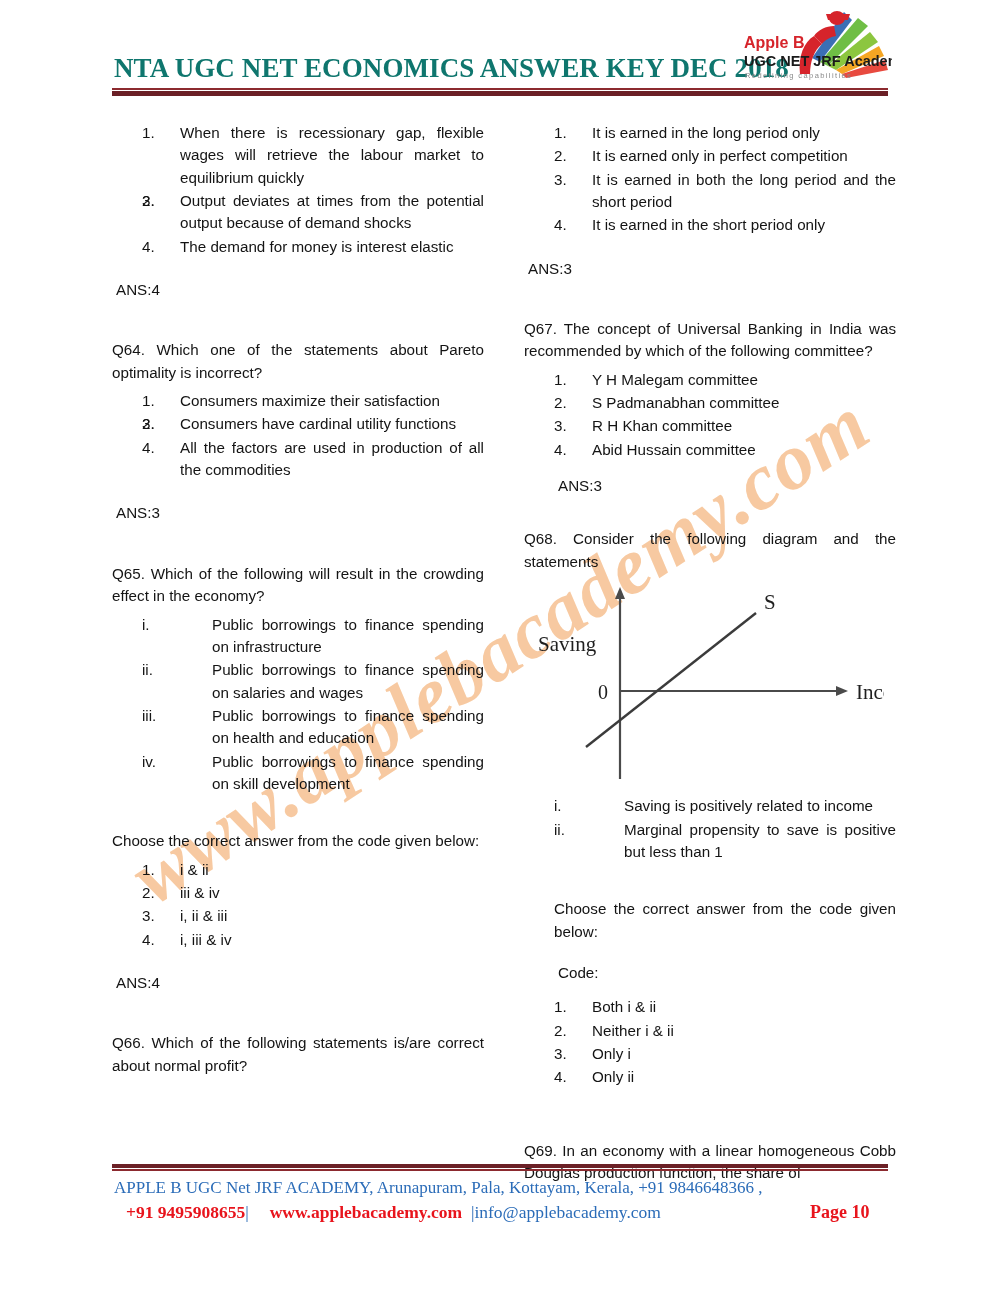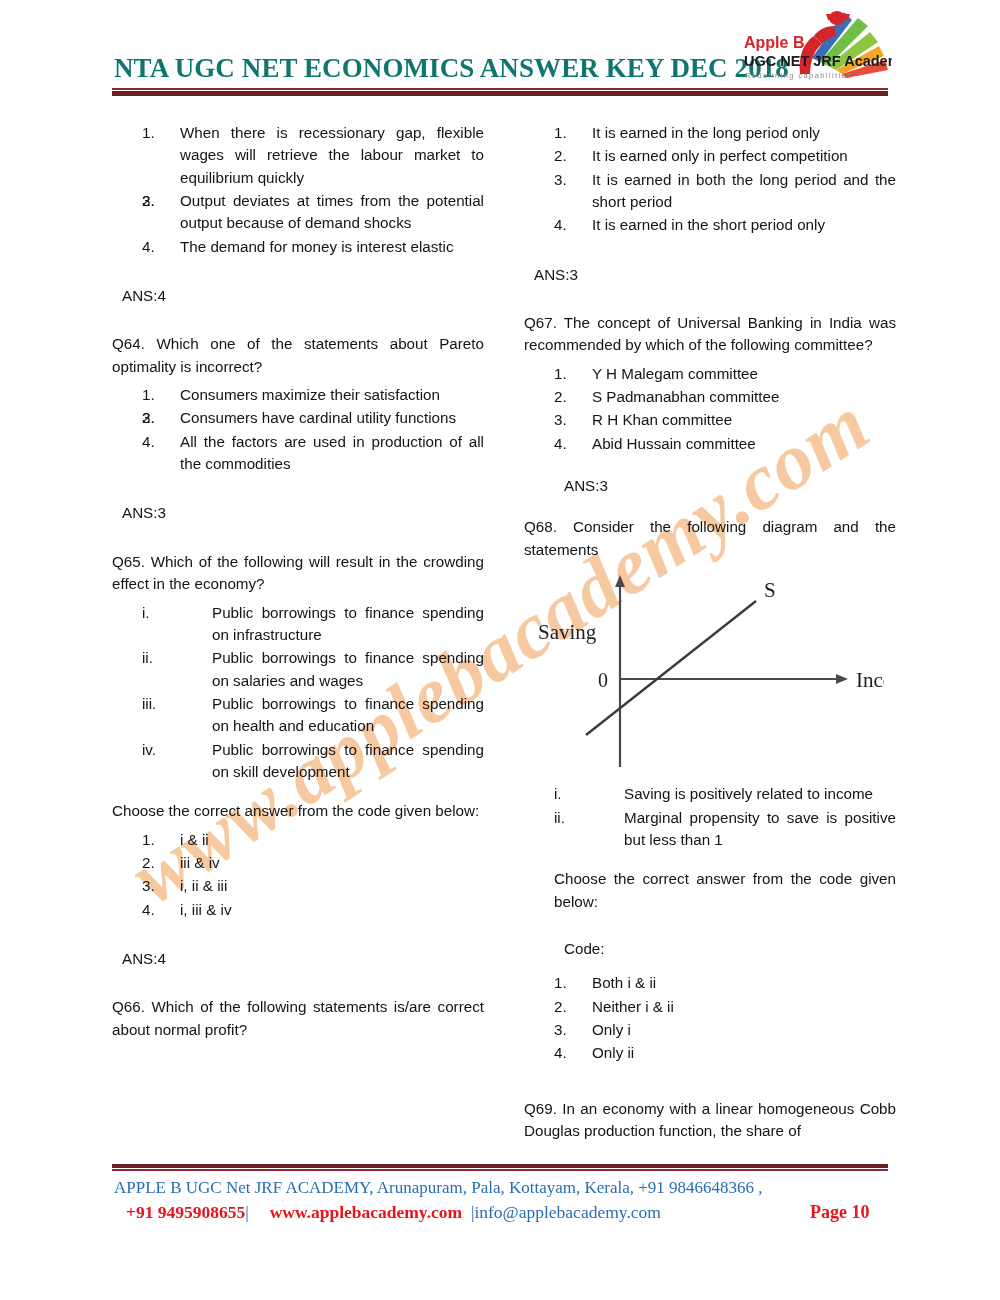--- a/index.html
+++ b/index.html
@@ -91,27 +91,27 @@
     color: #141414;
     font-size: 15.2px;
     line-height: 1.47;
   }
   .col-left  { left: 112px; }
   .col-right { left: 524px; }
 
   .qtext {
     text-align: justify;
     text-justify: inter-word;
-    margin: 0 0 6px 0;
+    margin: 18px 0 6px 0;
   }
   .para-gap { height: 16px; }
   .small-gap { height: 9px; }
 
   .ans {
-    margin: 10px;
+    margin: 4px;
     text-align: left;
   }
 
   
   ol.opts {
     list-style: none;
     margin: 4px 0 0 0;
     padding: 0;
   }
   ol.opts > li {

